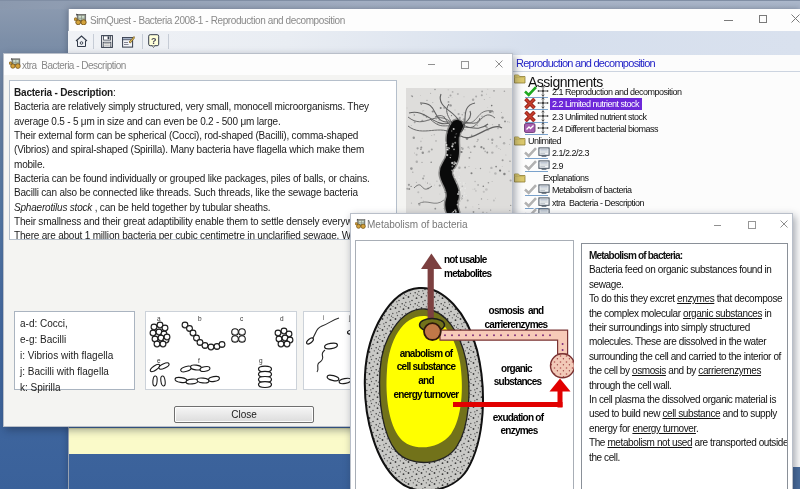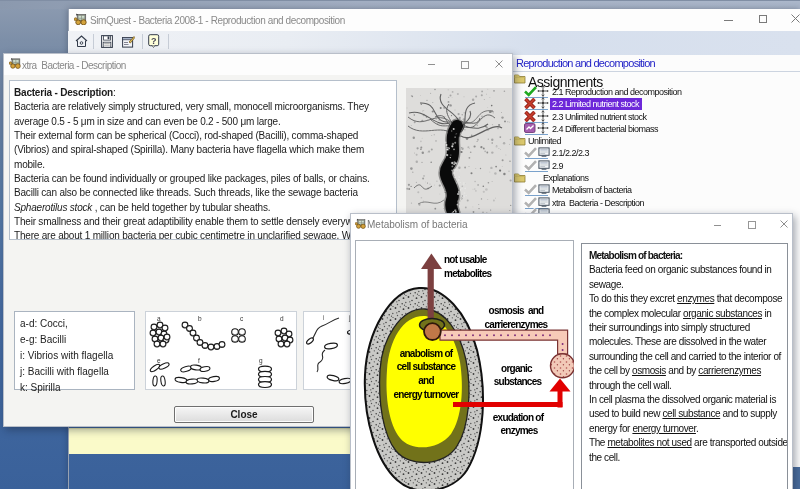--- a/index.html
+++ b/index.html
@@ -635,21 +635,21 @@
     <text x="20" y="9" font-family="Liberation Sans" font-size="6.5" fill="#555">i</text>
     <text x="46" y="9" font-family="Liberation Sans" font-size="6.5" fill="#555">j</text>
     <path d="M8,29 C14,24 11,18 19,15 C27,12 29,9 36,7" fill="none" stroke="#2a2a2a" stroke-width="1.1"></path>
     <ellipse cx="7" cy="30" rx="4" ry="2" transform="rotate(-40 7 30)" fill="#fff" stroke="#1a1a1a" stroke-width="1.2"></ellipse>
     <ellipse cx="28" cy="35" rx="6.5" ry="2.6" transform="rotate(-10 28 35)" fill="#fff" stroke="#1a1a1a" stroke-width="1.2"></ellipse>
     <path d="M22,39 C15,44 24,46 17,51 C12,54 17,57 14,61" fill="none" stroke="#2a2a2a" stroke-width="1.1"></path>
     <ellipse cx="30" cy="67" rx="6" ry="2.4" transform="rotate(14 30 67)" fill="#fff" stroke="#1a1a1a" stroke-width="1.2"></ellipse>
     <ellipse cx="42" cy="70" rx="6" ry="2.4" transform="rotate(-12 42 70)" fill="#fff" stroke="#1a1a1a" stroke-width="1.2"></ellipse>
     <ellipse cx="49" cy="21" rx="4.5" ry="2" transform="rotate(-8 49 21)" fill="#fff" stroke="#1a1a1a" stroke-width="1.2"></ellipse>
   </svg>
-<div class="a" style="left:174px;top:406px;width:140px;height:17px;z-index:31;background:linear-gradient(180deg,#f6f6f6,#dcdcdc);border:1px solid #6f6f6f;border-radius:2px;box-shadow:inset 0 0 0 1px #fdfdfd;font-size:10px;font-weight:bold;color:#1a1a1a;text-align:center;line-height:15px">Close</div>
+<div class="a" style="left:174px;top:406px;width:140px;height:17px;z-index:31;background:linear-gradient(180deg,#f6f6f6,#dcdcdc);border:1px solid #6f6f6f;border-radius:2px;box-shadow:inset 0 0 0 1px #fdfdfd;font-size:10px;font-weight:normal;color:#1a1a1a;text-align:center;line-height:15px">Close</div>
 <div class="a" style="left:350px;top:213px;width:443px;height:281px;z-index:40;background:#fff;border:1px solid #b9bfc9;box-shadow:2px 3px 8px rgba(20,30,50,.4)"></div>
 <svg class="a" style="left:355px;top:218px;z-index:42" width="11" height="11" viewBox="0 0 13 12">
 <rect x="3.2" y="1.5" width="8.5" height="6.5" fill="#8a8f84" stroke="#555" stroke-width="0.7"></rect>
 <rect x="4.5" y="2.8" width="2.6" height="2" fill="#cfe0cf"></rect>
     <rect x="7.8" y="2.8" width="2.6" height="2" fill="#cfe0cf"></rect>
 <rect x="4.5" y="5.4" width="2.6" height="1.6" fill="#b8ccb8"></rect>
     <rect x="7.8" y="5.4" width="2.6" height="1.6" fill="#b8ccb8"></rect>
 <path d="M2.5,0.5 L4,2 L2,2.5 Z" fill="#333"></path>
 <circle cx="4.2" cy="9.3" r="2.4" fill="#d4a33c" stroke="#6b4a10" stroke-width="0.8"></circle>
 <circle cx="9.6" cy="9.3" r="2.6" fill="#d4a33c" stroke="#6b4a10" stroke-width="0.8"></circle>
@@ -734,14 +734,14 @@
 To do this they excret <u>enzymes</u> that decompose<br>
 the complex molecular <u>organic substances</u> in<br>
 their surroundings into simply structured<br>
 molecules. These are dissolved in the water<br>
 surrounding the cell and carried to the interior of<br>
 the cell by <u>osmosis</u> and by <u>carrierenzymes</u><br>
 through the cell wall.<br>
 In cell plasma the dissolved organic material is<br>
 used to build new <u>cell substance</u> and to supply<br>
 energy for <u>energy turnover</u>.<br>
-The <u>metabolites not used</u> are transported outside<br>
+The <u>metabolism not used</u> are transported outside<br>
 the cell.
 </div>
 </body></html>

